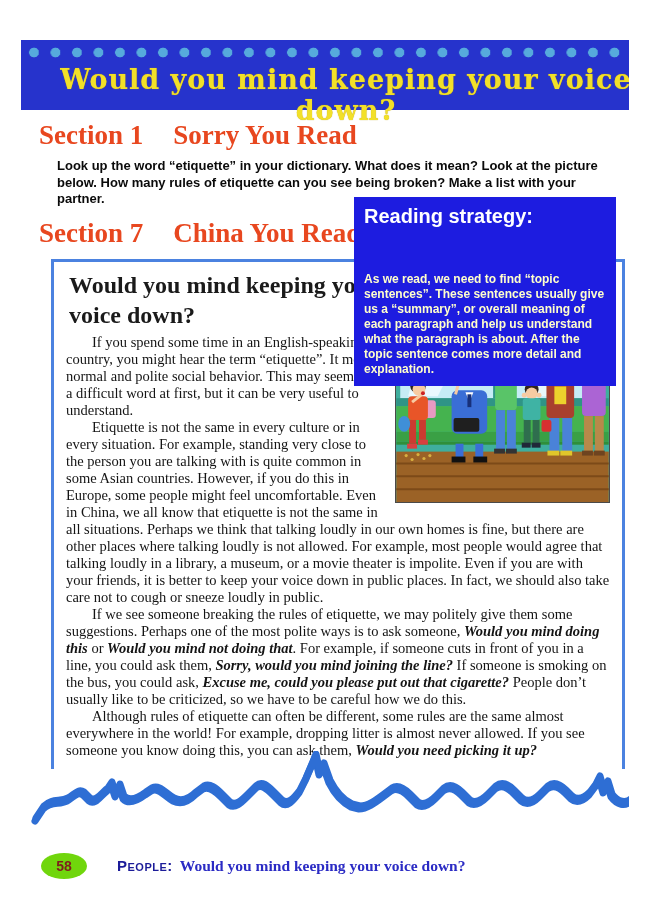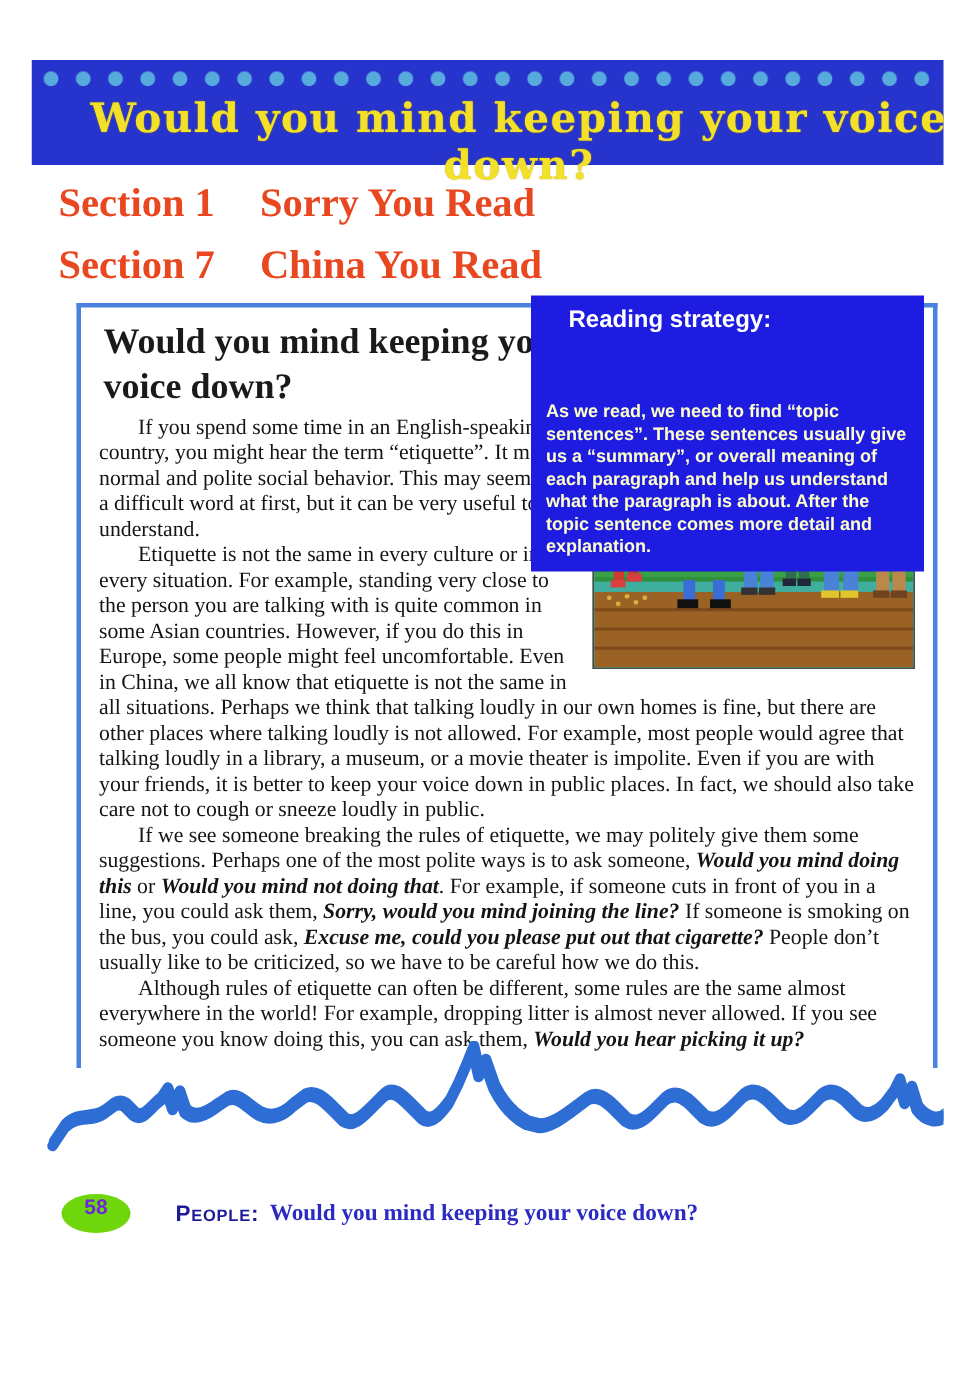--- a/index.html
+++ b/index.html
@@ -40,21 +40,21 @@
     font-family:"Liberation Sans", sans-serif; font-weight:bold;
     font-size:13px; line-height:16.5px; color:#0a0a0a;
   }
   
   .strategy {
     position:absolute; top:197px; left:333px; width:262px; z-index:3;
     background:var(--strategy_bg, #1d1ce0);
     padding:8px 10px 9px 10px;
     font-family:"Liberation Sans", sans-serif; font-weight:bold;
   }
-  .strategy-title { color:var(--strategy_title, #ffffff); font-size:16px; margin-bottom:9px;margin-left:15px; }
+  .strategy-title { color:var(--strategy_title, #ffffff); font-size:20px; margin-bottom:9px; }
   .strategy-body  { color:var(--strategy_text, #ffffcc); font-size:12px; line-height:15px;margin-top:44px; }
   
   .article {
     position:relative; z-index:1;
     margin:10px 16px 0 30px; width:574px;
     border-top:3px solid var(--border_blue, #4b82e0);
     border-left:3px solid var(--border_blue, #4b82e0);
     border-right:3px solid var(--border_blue, #4b82e0);
     background:#ffffff;
     padding:6px 12px 10px 12px;
@@ -78,22 +78,22 @@
   
   .wave-wrap { position:relative; z-index:2; margin:-18px 0 0 10px; width:632px; height:80px; }
   .wave-wrap svg { display:block; width:100%; height:100%; }
   
   .footer {
     margin:22px 0 0 20px; display:flex; align-items:center;
   }
   .page-badge {
     width:46px; height:26px; border-radius:50%;
     background:var(--footer_badge, #70d60c);
-    color:#6d28d9; font-family:"Liberation Sans", sans-serif; font-weight:bold;
-    font-size:14px; display:flex; justify-content:center;
+    color:#7f1d1d; font-family:"Liberation Sans", sans-serif; font-weight:bold;
+    font-size:14px; display:flex; align-items:center; justify-content:center;
     margin-right:30px;
   }
   .footer-label {
     font-family:"Liberation Sans", sans-serif; font-weight:bold;
     font-variant:small-caps; letter-spacing:.5px;
     font-size:15px; color:var(--footer_label, #1c1c99); margin-right:7px;
   }
   .footer-title {
     font-family:"Liberation Serif", serif; font-weight:bold;
     font-size:15.5px; color:var(--footer_text, #2b2bc4);
@@ -105,20 +105,21 @@
 <div id="page">
 
   <div class="banner">
     <div class="banner-dots"></div>
     <div class="banner-title">Would you mind keeping your voice down?</div>
   </div>
 
   <div class="sec-heading">
     <span class="num">Section 1</span><span>Sorry You Read</span>
   </div>
+  <div class="instructions">Look up the word “etiquette” in your dictionary. What does it mean? Look at the picture below. How many rules of etiquette can you see being broken? Make a list with your partner.</div>
 
   <div class="sec-heading">
     <span class="num">Section 7</span><span>China You Read</span>
   </div>
 
   <div class="strategy">
     <div class="strategy-title">Reading strategy:</div>
     <div class="strategy-body">As we read, we need to find “topic sentences”. These sentences usually give us a “summary”, or overall meaning of each paragraph and help us understand what the paragraph is about.  After the topic sentence comes more detail and explanation.</div>
   </div>
 
@@ -251,21 +252,21 @@
           <rect x="188" y="115" width="11" height="5" fill="#6e4420"></rect>
           <rect x="200" y="115" width="11" height="5" fill="#6e4420"></rect>
         </g>
       </svg>
     </div>
 
     <div>
         <p class="apara"><span>If you spend some time in an English-speaking country, you might hear the term “etiquette”. It means normal and polite social behavior. This may seem like a difficult word at first, but it can be very useful to understand.</span></p>
         <p class="apara"><span>Etiquette is not the same in every culture or in every situation. For example, standing very close to the person you are talking with is quite common in some Asian countries. However, if you do this in Europe, some people might feel uncomfortable. Even in China, we all know that etiquette is not the same in all situations. Perhaps we think that talking loudly in our own homes is fine, but there are other places where talking loudly is not allowed. For example, most people would agree that talking loudly in a library, a museum, or a movie theater is impolite.  Even if you are with your friends, it is better to keep your voice down in public places. In fact, we should also take care not to cough or sneeze loudly in public.</span></p>
         <p class="apara"><span>If we see someone breaking the rules of etiquette, we may politely give them some suggestions.  Perhaps one of the most polite ways is to ask someone, </span><i>Would you mind doing this</i><span> or </span><i>Would you mind not doing that</i><span>.  For example, if someone cuts in front of you in a line, you could ask them, </span><i>Sorry, would you mind joining the line?</i><span> If someone is smoking on the bus, you could ask, </span><i>Excuse me, could you please put out that cigarette?</i><span> People don’t usually like to be criticized, so we have to be careful how we do this.</span></p>
-        <p class="apara"><span>Although rules of etiquette can often be different, some rules are the same almost everywhere in the world! For example, dropping litter is almost never allowed.  If you see someone you know doing this, you can ask them, </span><i>Would you hear picking it up?</i></p>
+        <p class="apara"><span>Although rules of etiquette can often be different, some rules are the same almost everywhere in the world! For example, dropping litter is almost never allowed.  If you see someone you know doing this, you can ask them, </span><i>Would you need picking it up?</i></p>
       </div>
   </div>
 
   <div class="wave-wrap">
     <svg viewBox="0 0 632 80" xmlns="http://www.w3.org/2000/svg" preserveAspectRatio="none">
       <path id="wavepath" d="M4,70 L12,58 C20,50 28,54 36,50 C42,47 46,40 52,44 L58,50 C64,55 70,44 76,40 L80,34 L84,46 L88,36 L92,48 C98,54 106,50 114,44 L120,40 C128,36 134,46 142,50 C150,54 158,50 164,44 L172,38 C178,35 184,40 190,46 L198,54 C204,58 210,52 216,46 L224,38 C230,32 236,38 242,44 L250,52 C256,57 262,50 268,42 L274,30 L280,16 L284,6 L288,24 L292,15 L298,32 C304,44 312,52 320,56 L328,58 C336,58 344,52 352,46 L360,40 C366,36 372,40 378,46 L386,54 C392,58 398,54 404,48 L412,40 C418,35 424,38 430,44 L438,52 C444,56 450,52 456,46 L464,38 C470,33 476,36 482,42 L490,50 C496,55 502,52 508,46 L516,38 C522,33 528,36 534,42 L540,48 C546,53 552,50 558,44 L564,36 L568,28 L572,42 L576,33 L580,46 C586,54 594,56 600,50 L606,42 L610,28 L612,12 L614,28 L616,44 C618,56 622,62 628,56" fill="none" stroke="#2e6ed4" stroke-width="7" stroke-linecap="round" stroke-linejoin="round"></path>
       <use href="#wavepath" transform="translate(1,-3)" fill="none" stroke="#6f9fe8" stroke-width="2.5" stroke-linecap="round" stroke-linejoin="round"></use>
     </svg>
   </div>
 

